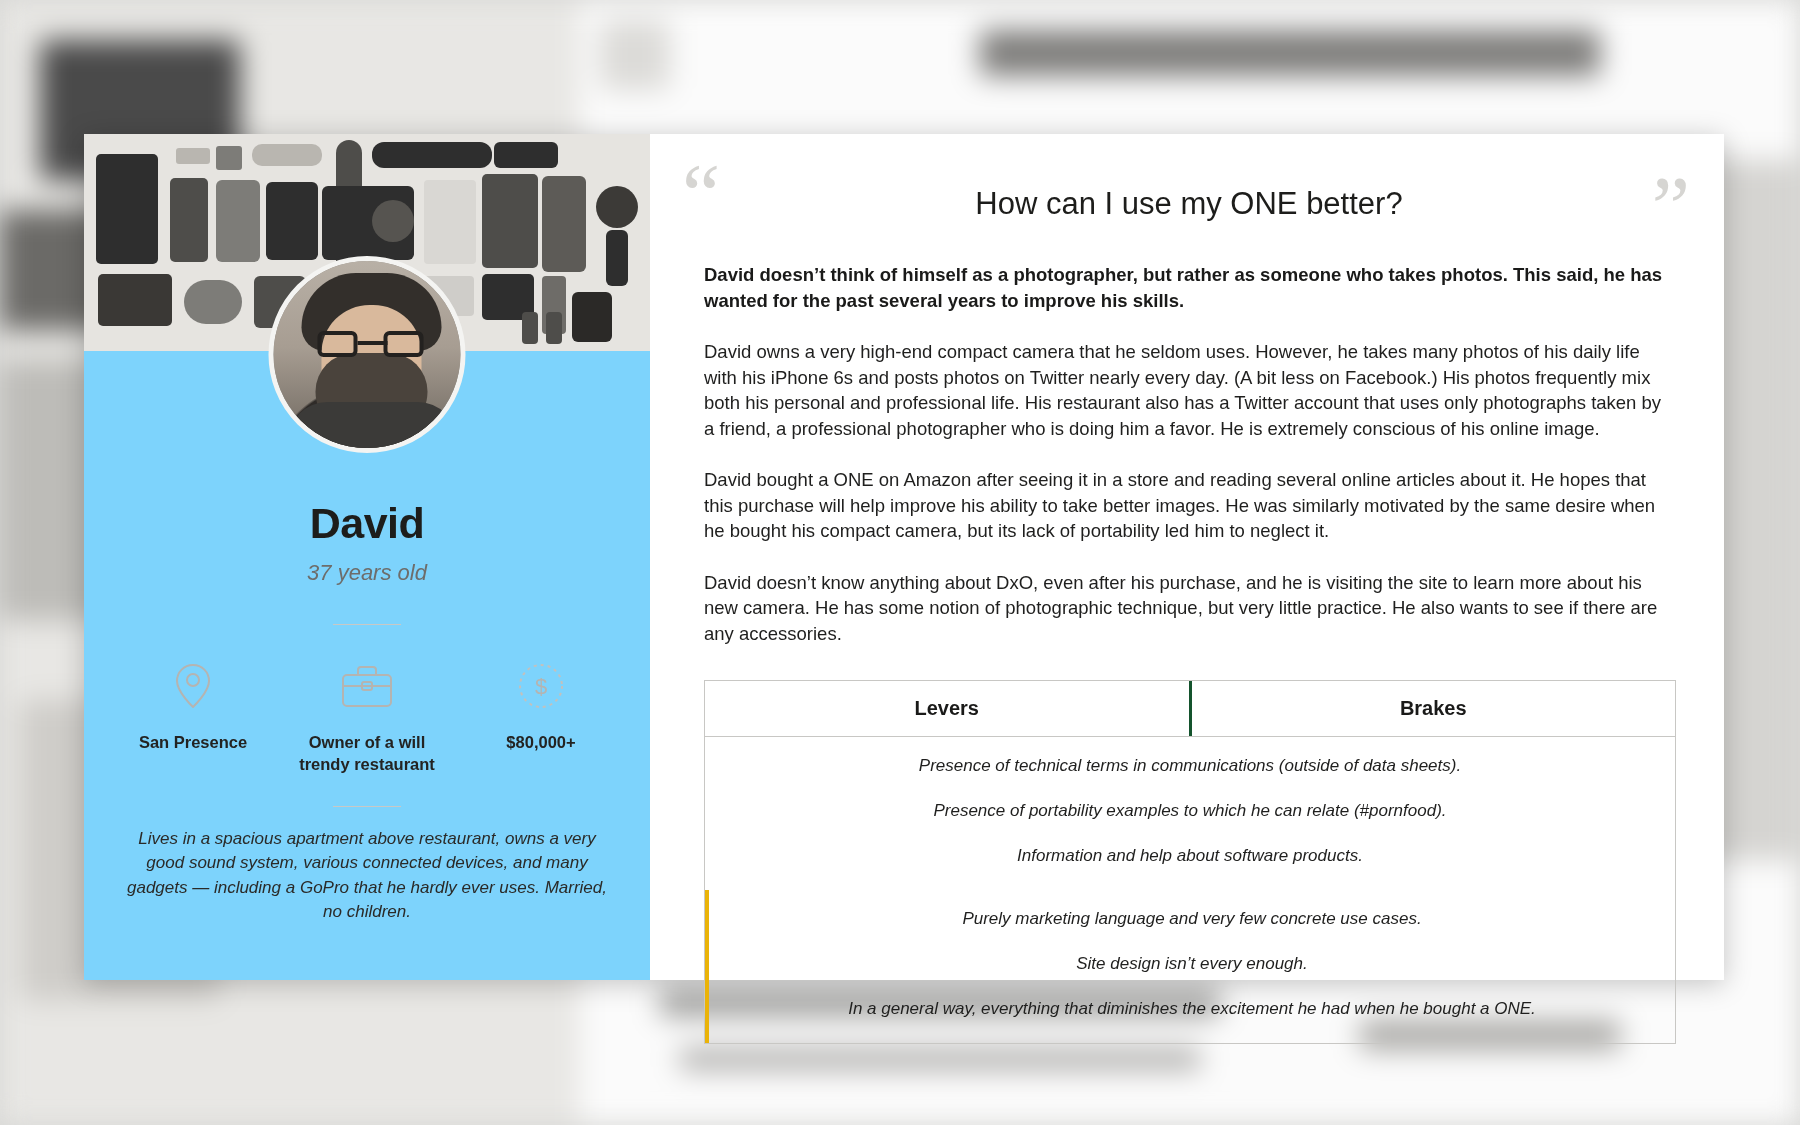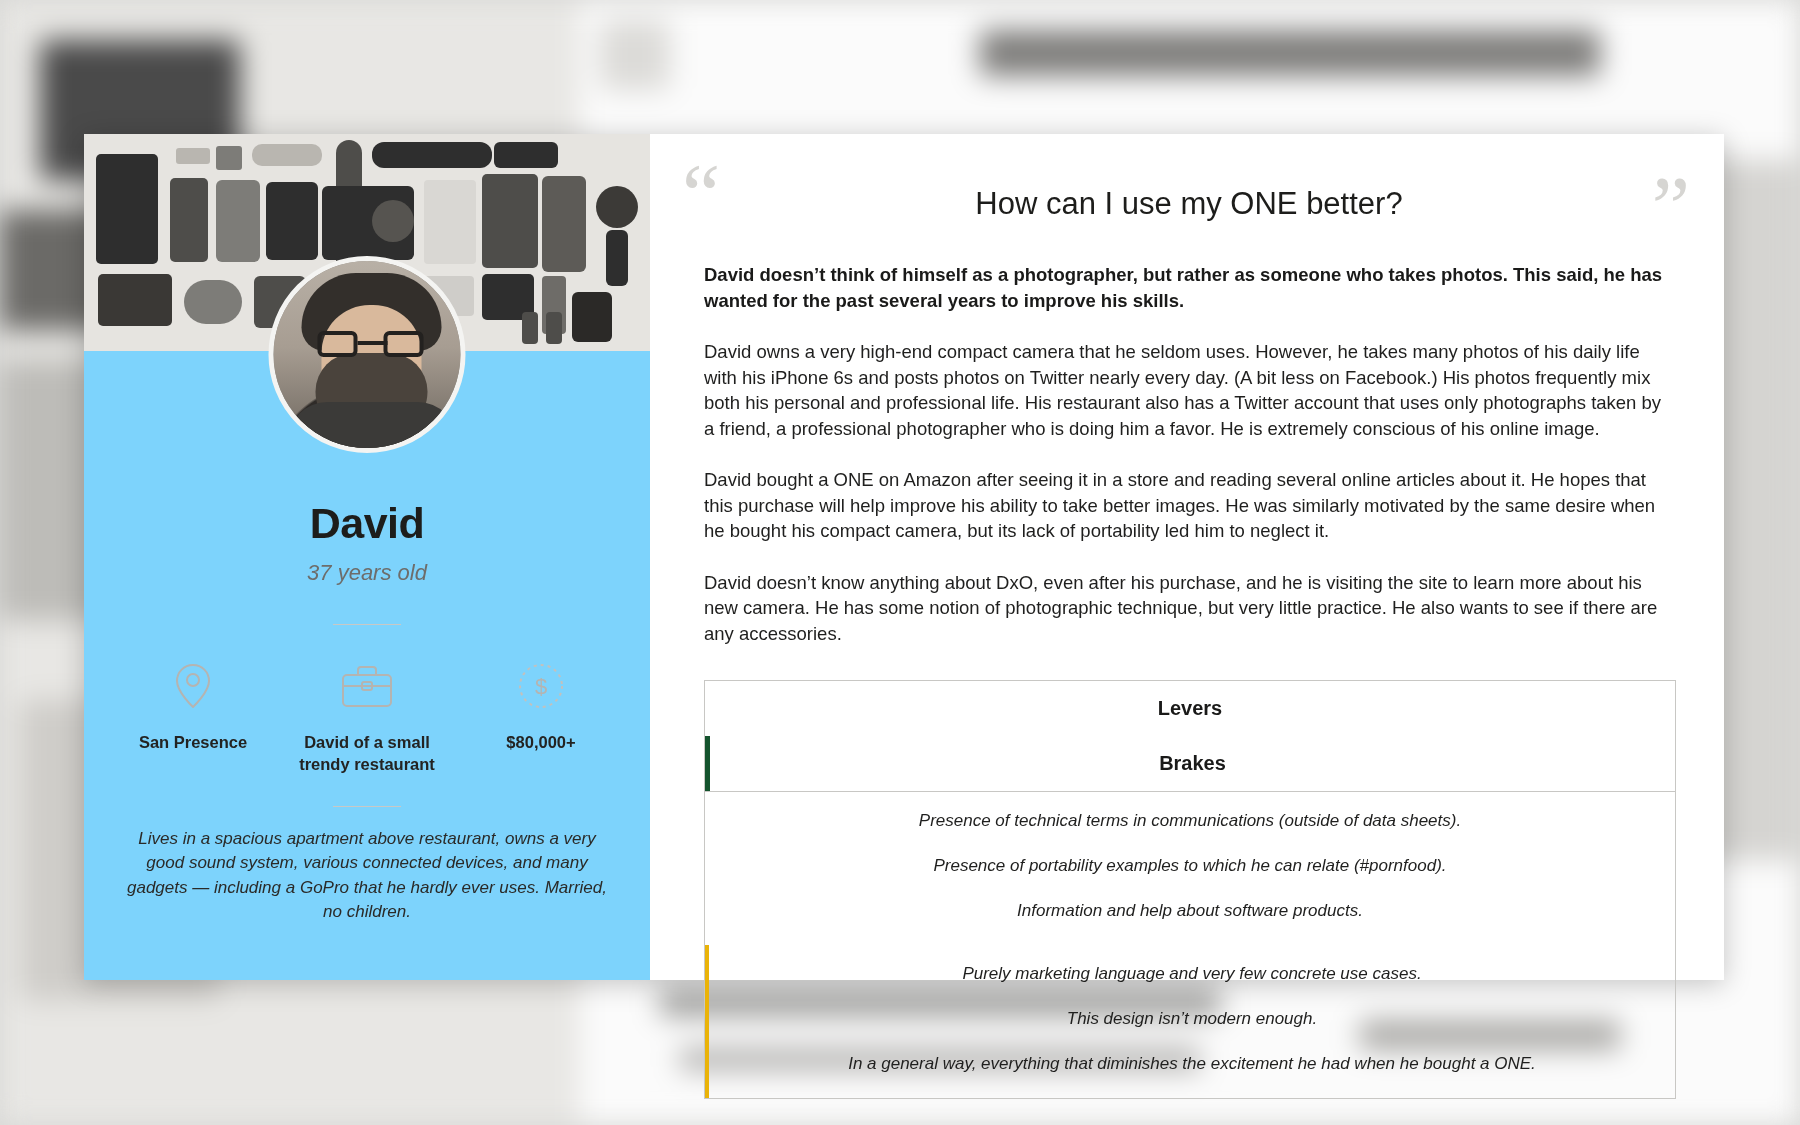--- a/index.html
+++ b/index.html
@@ -203,35 +203,34 @@
 
   #table {
     margin: 34px 8px 0 10px;
     border: 1px solid #c8c7c4;
     display: flex;
     flex-direction: column;
   }
   .table-head {
     display: flex;
     border-bottom: 1px solid #c8c7c4;
-    flex-direction: column;
   }
   .table-body {
     display: flex;
     flex-direction: column;
   }
   .col-head {
     flex: 1;
     text-align: center;
     font-size: 20px;
     font-weight: bold;
     padding: 16px 10px;
     color: #1a1a19;
   }
-  .col-head + .col-head { border-left: 5px solid #14532d; }
+  .col-head + .col-head { border-left: 3px solid #14532d; }
   .col-body {
     flex: 1;
     padding: 18px 26px 22px;
   }
   .col-body + .col-body { border-left: 4px solid #eab308; }
   .cell-item {
     font-size: 17px;
     font-style: italic;
     text-align: center;
     line-height: 1.35;
@@ -320,21 +319,21 @@
       </div>
       <div class="fact">
         <div class="fact-icon">
           <svg width="56" height="48" viewBox="0 0 56 48" fill="none" stroke="#b5b4b1" stroke-width="2">
             <rect x="4" y="13" width="48" height="31" rx="4"></rect>
             <path d="M19 13 V8 a3 3 0 0 1 3-3 h12 a3 3 0 0 1 3 3 v5"></path>
             <path d="M4 24 h48"></path>
             <rect x="23" y="20" width="10" height="8" rx="2"></rect>
           </svg>
         </div>
-        <div class="fact-label">David of a small trendy restaurant</div>
+        <div class="fact-label">Owner of a will trendy restaurant</div>
       </div>
       <div class="fact">
         <div class="fact-icon">
           <svg width="50" height="50" viewBox="0 0 50 50" fill="none" stroke="#c2c1be" stroke-width="2">
             <circle cx="25" cy="25" r="21" stroke-dasharray="3 4"></circle>
             <text x="25" y="33" font-size="22" fill="#b5b4b1" stroke="none" text-anchor="middle" font-family="Liberation Sans, sans-serif">$</text>
           </svg>
         </div>
         <div class="fact-label">$80,000+</div>
       </div>
@@ -362,19 +361,19 @@
         <div class="col-head">Brakes</div>
       </div>
       <div class="table-body">
         <div class="col-body">
           <div class="cell-item">Presence of technical terms in communications (outside of data sheets).</div>
           <div class="cell-item">Presence of portability examples to which he can relate (#pornfood).</div>
           <div class="cell-item">Information and help about software products.</div>
         </div>
         <div class="col-body">
           <div class="cell-item">Purely marketing language and very few concrete use cases.</div>
-          <div class="cell-item">This design isn’t modern enough.</div>
+          <div class="cell-item">Site design isn’t every enough.</div>
           <div class="cell-item">In a general way, everything that diminishes the excitement he had when he bought a ONE.</div>
         </div>
       </div>
     </div>
   </div>
 </div>
 
 </body></html>

